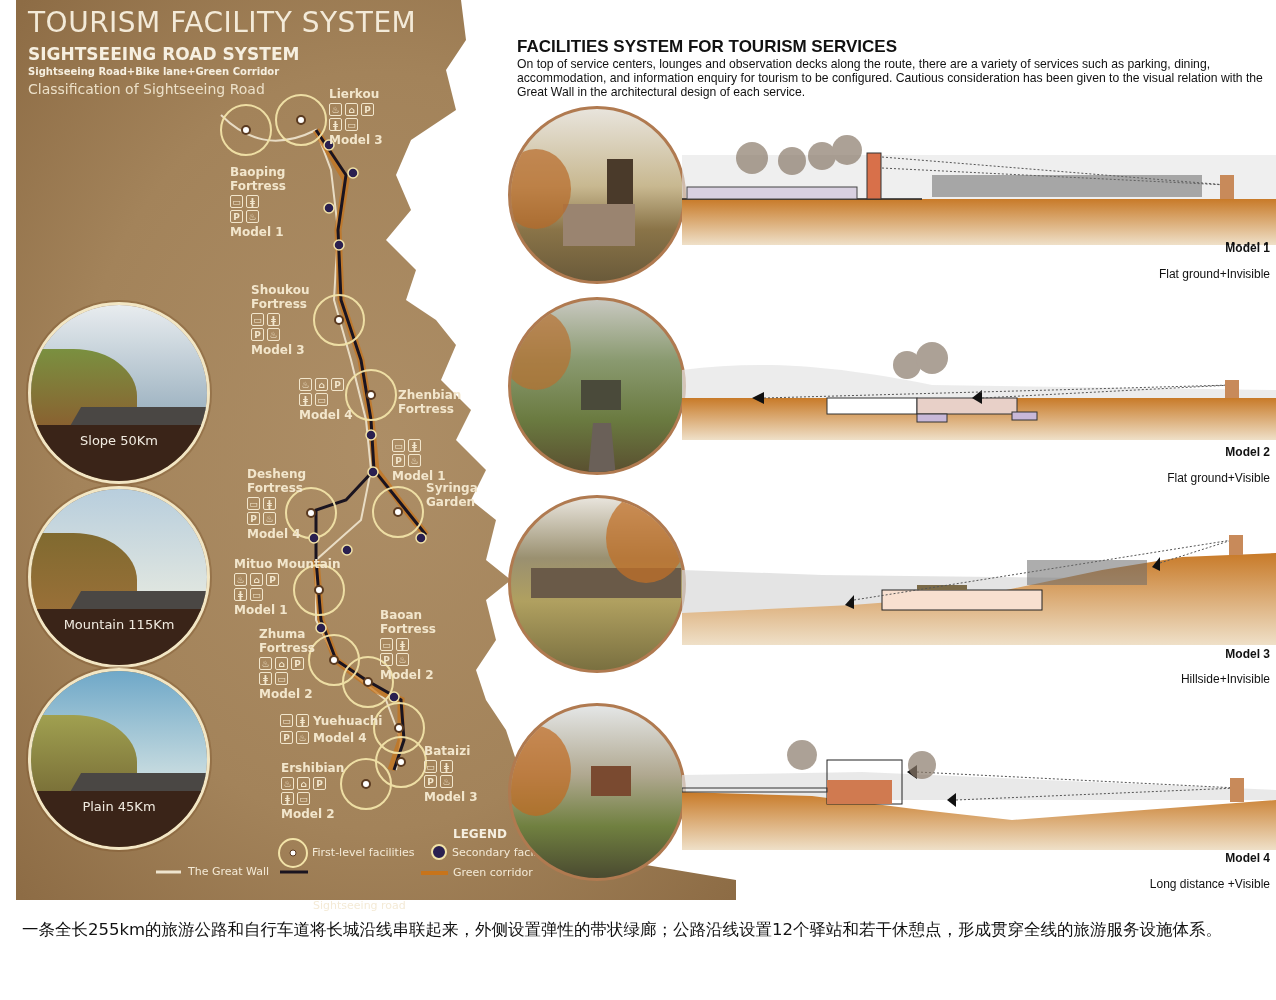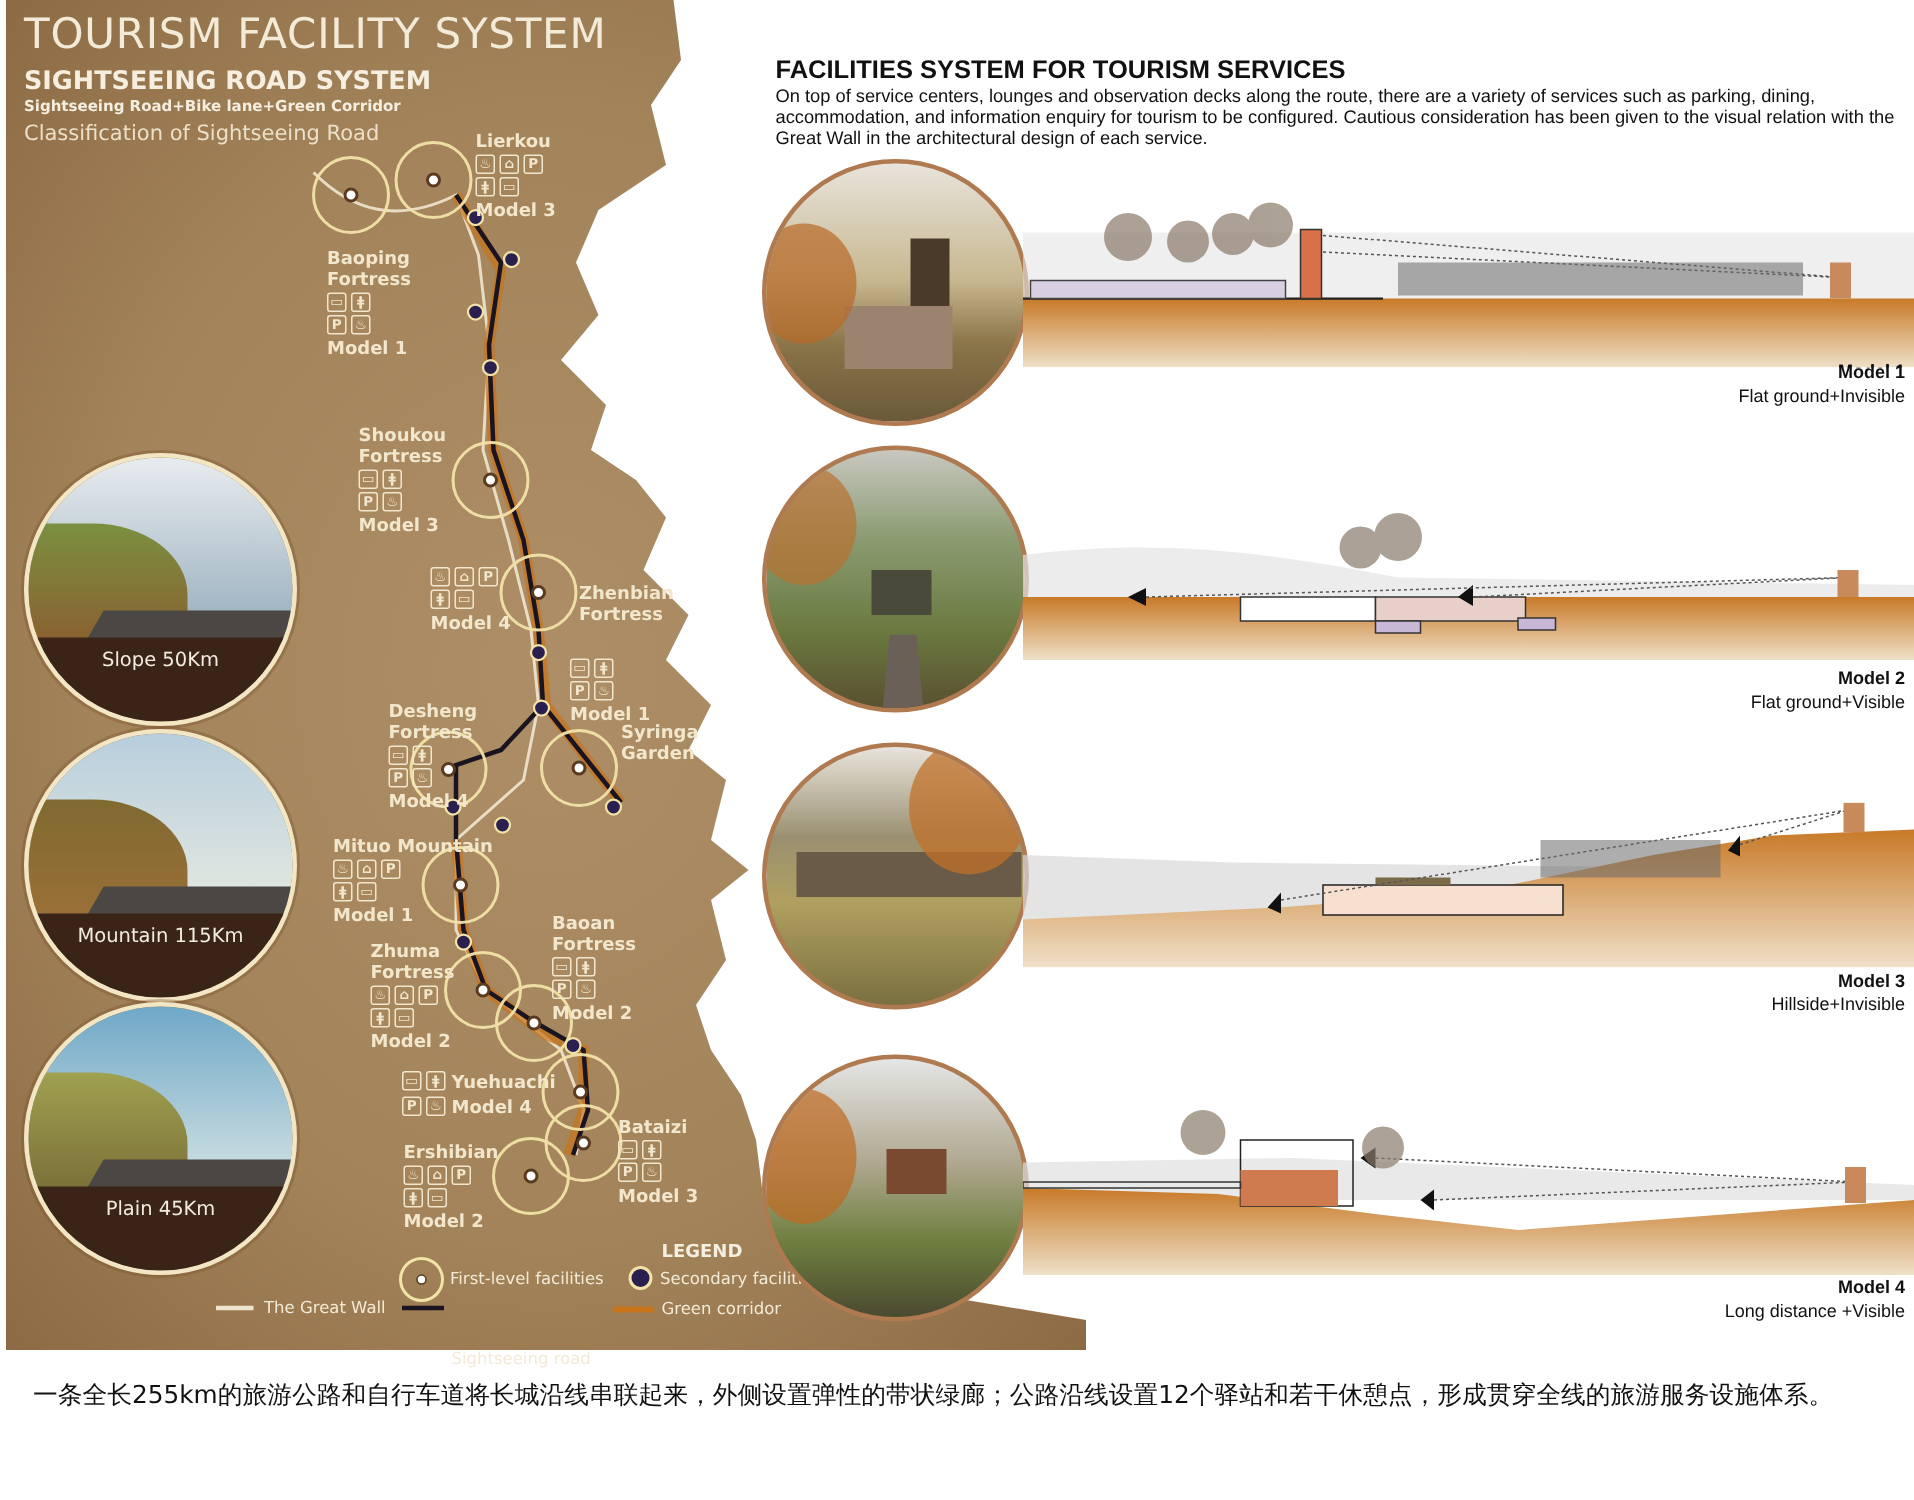--- a/index.html
+++ b/index.html
@@ -1,17 +1,17 @@
 <!DOCTYPE html>
 <html><head>
 <meta charset="utf-8">
 <style>
   html,body{margin:0;padding:0;background:#fff;}
   body{width:1276px;height:1000px;position:relative;overflow:hidden;font-family:"DejaVu Sans",sans-serif;}
-  .parchment{position:absolute;left:4px;top:0;width:720px;height:655px;}
+  .parchment{position:absolute;left:16px;top:0;width:720px;height:655px;}
   .parchment svg{position:absolute;left:0;top:0;}
   .title-main{position:absolute;left:12px;top:6px;font-size:28px;color:#f3ead8;letter-spacing:0.5px;font-family:"DejaVu Sans",sans-serif;font-weight:normal;white-space:nowrap;}
   .title-sub{position:absolute;left:12px;top:44px;font-size:17px;color:#f6efe0;font-weight:bold;white-space:nowrap;}
   .title-sub2{position:absolute;left:12px;top:66px;font-size:10px;color:#f6efe0;font-weight:bold;white-space:nowrap;}
   .title-sub3{position:absolute;left:12px;top:81px;font-size:14px;color:#ece0c8;white-space:nowrap;}
   .scene{position:absolute;width:176px;height:176px;border-radius:50%;border:3px solid #f2e6c4;box-shadow:0 0 0 2px rgba(120,80,40,.35);overflow:hidden;}
   .scene .sky{position:absolute;left:0;top:0;width:100%;height:60%;}
   .scene .trees{position:absolute;left:0;top:25%;width:60%;height:45%;border-radius:0 60% 0 0;}
   .scene .road{position:absolute;left:25%;top:58%;width:80%;height:12%;background:#4a4744;transform:skewX(-30deg);}
   .scene .band{position:absolute;left:0;top:68%;width:100%;height:32%;background:#3a2418;}
@@ -20,21 +20,21 @@
   .icons{display:flex;gap:3px;margin:2px 0;}
   .ic{width:13px;height:13px;border:1.5px solid #f2e6cc;border-radius:2px;font-size:9px;line-height:13px;text-align:center;color:#f2e6cc;font-weight:bold;box-sizing:border-box;}
   .model{font-size:12px;color:#f2e6cc;font-weight:bold;}
   .legend-title{position:absolute;left:437px;top:827px;font-size:12px;font-weight:bold;color:#f6efe0;}
   .legend-item{position:absolute;font-size:11px;color:#f4ead6;white-space:nowrap;display:flex;align-items:center;gap:5px;}
   .right-title{position:absolute;left:517px;top:37px;font-size:17px;font-weight:bold;color:#111;white-space:nowrap;font-family:"Liberation Sans",sans-serif;}
   .right-desc{position:absolute;left:517px;top:57px;width:755px;font-size:12.2px;line-height:14px;color:#111;font-family:"Liberation Sans",sans-serif;}
   .render{position:absolute;width:172px;height:172px;border-radius:50%;border:3px solid #b07a50;overflow:hidden;background:#8a7a5a;}
   .section{position:absolute;left:682px;width:594px;overflow:hidden;}
   .caption-title{position:absolute;right:6px;font-size:12px;font-weight:bold;color:#111;text-align:right;font-family:"Liberation Sans",sans-serif;}
-  .caption-sub{position:absolute;right:6px;font-size:12px;color:#111;text-align:right;font-family:"Liberation Sans",sans-serif;white-space:nowrap;}
+  .caption-sub{position:absolute;right:6px;font-size:12px;color:#111;text-align:right;font-family:"Liberation Sans",sans-serif;white-space:nowrap;margin-top:10px;}
   .bottom-text{position:absolute;left:22px;top:913px;width:1240px;font-size:16.5px;line-height:33px;color:#111;font-family:"DejaVu Sans",sans-serif;}
 </style>
 </head>
 <body>
 
 <div class="parchment">
   <svg width="720" height="900" viewBox="0 0 720 900">
     <defs>
       <radialGradient id="pg" cx="50%" cy="50%" r="70%">
         <stop offset="0" stop-color="#ad8e66"></stop>
@@ -202,21 +202,21 @@
         <span class="ic">P</span>
         <span class="ic">♨</span>
       </div>
     <div class="model">Model 1</div>
   </div>
   <div class="place" style="left:410px;top:481px;">
     <div style="white-space:pre">Syringa
 Garden</div>
   </div>
 
-  <div class="place" style="left:231px;top:467px;margin-left:24px;">
+  <div class="place" style="left:231px;top:467px;">
     <div style="white-space:pre">Desheng
 Fortress</div>
     <div class="icons">
         <span class="ic">▭</span>
         <span class="ic">ǂ</span>
       </div>
     <div class="icons">
         <span class="ic">P</span>
         <span class="ic">♨</span>
       </div>

